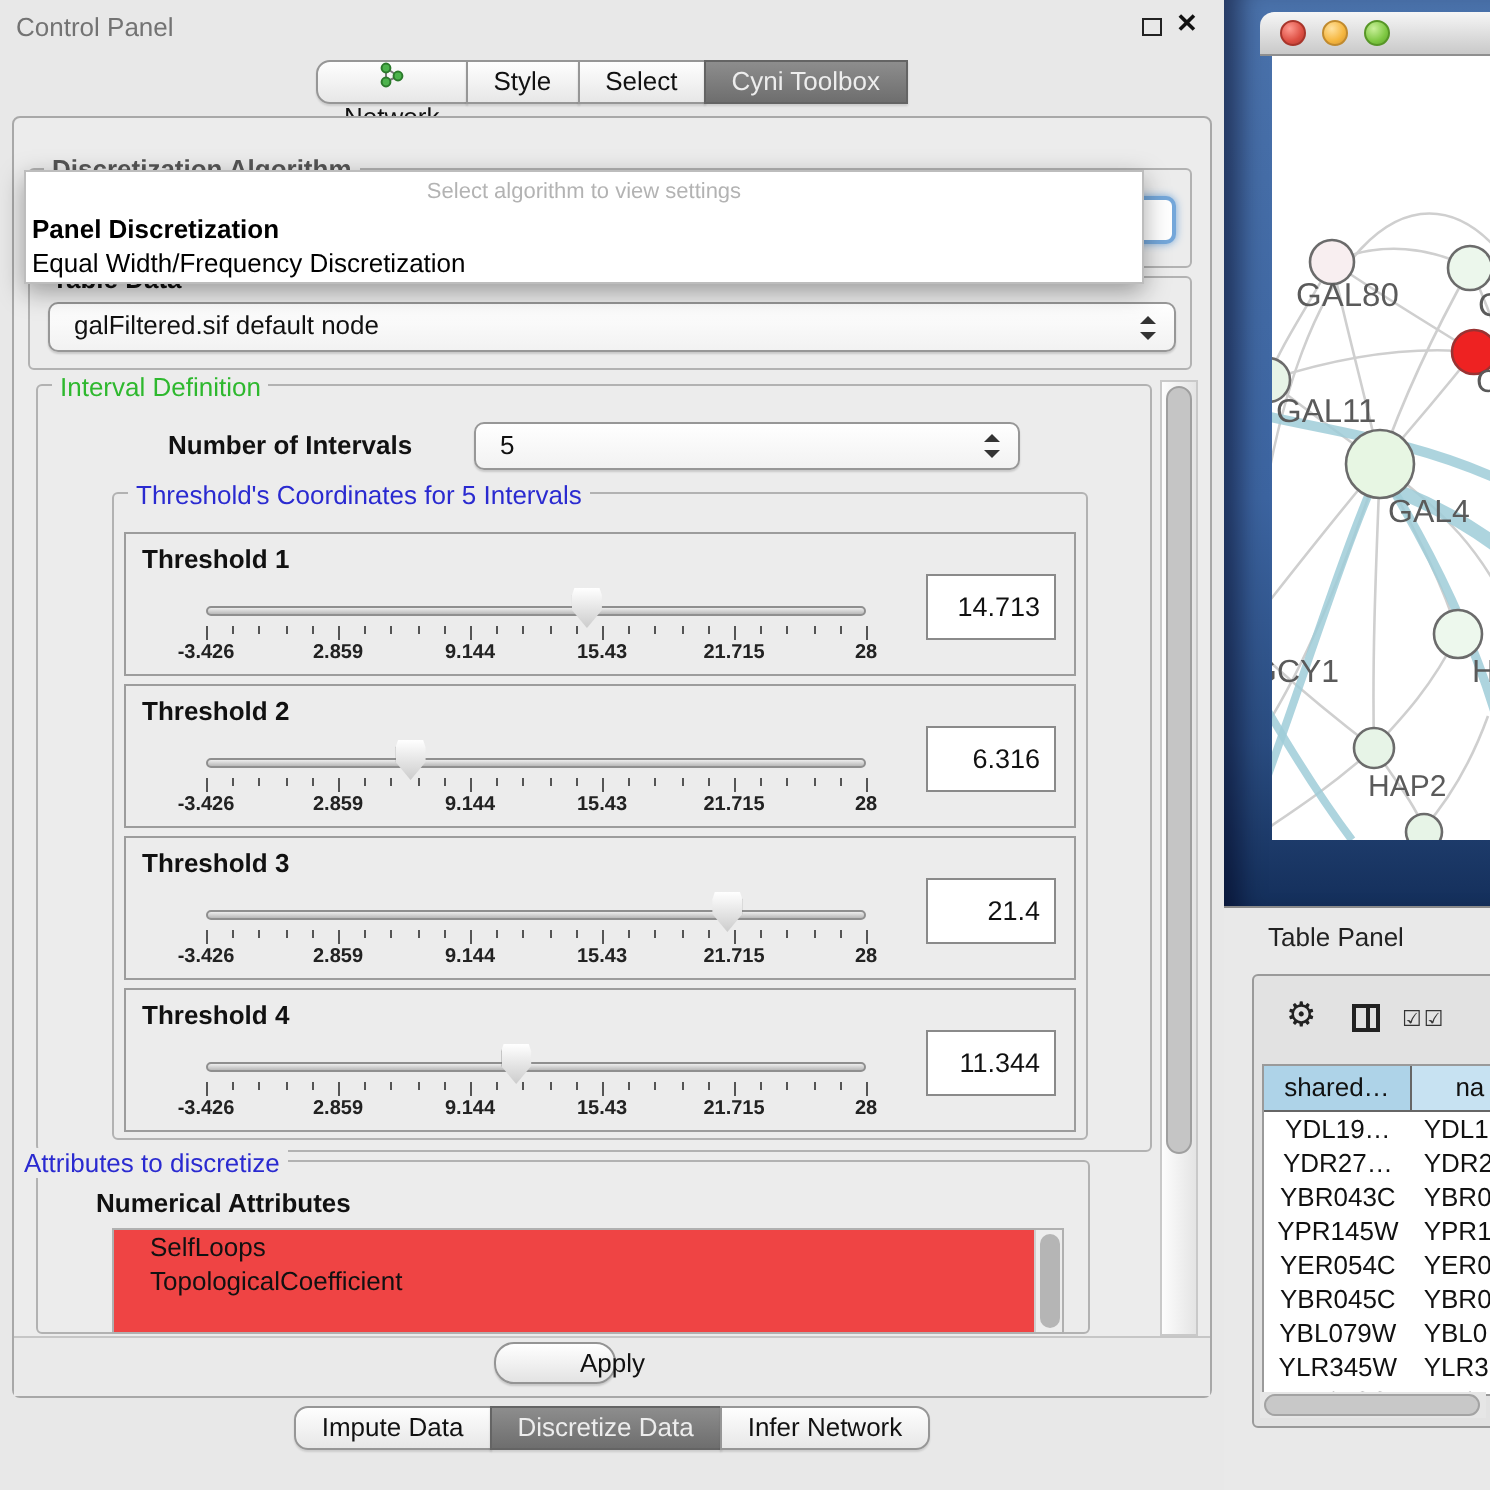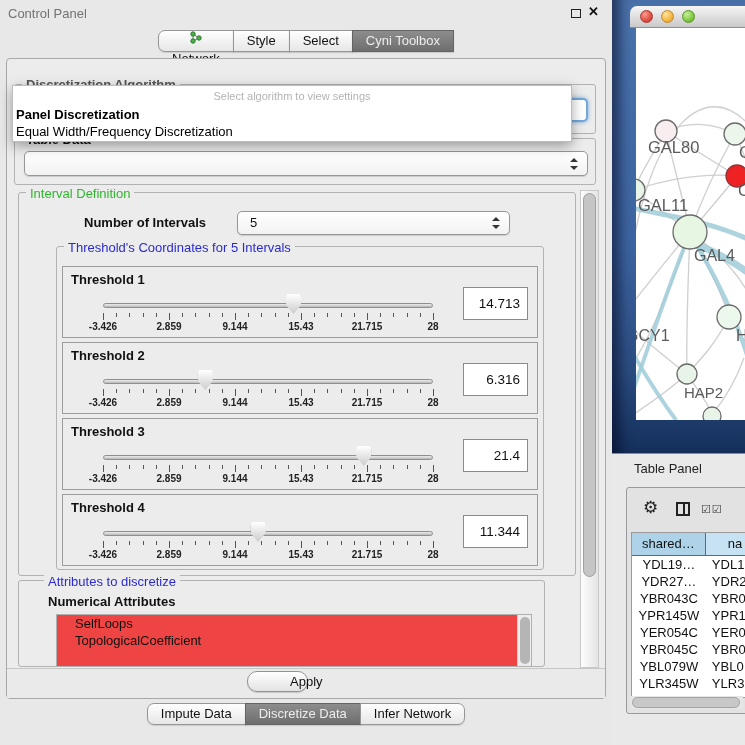--- a/index.html
+++ b/index.html
@@ -133,20 +133,21 @@
 
   <div class="abs popup">
     <div class="popup-hint">Select algorithm to view settings</div>
     <div class="popup-opt sel">Panel Discretization</div>
     <div class="popup-opt">Equal Width/Frequency Discretization</div>
   </div>
 
   <div class="abs groupbox" style="left:14px;top:138px;width:582px;height:47px;"></div>
   <div class="abs grouptitle" style="left:22px;top:132px;font-weight:bold;">Table Data</div>
   <div class="abs combo" style="left:24px;top:151px;width:564px;height:25px;">
+    <span>galFiltered.sif default node</span>
     <span class="stepper"></span>
   </div>
 
   <div class="abs groupbox" style="left:18px;top:192px;width:558px;height:384px;"></div>
   <div class="abs grouptitle" style="left:26px;top:186px;color:#2eb82e;">Interval Definition</div>
 
   <div class="abs" style="left:84px;top:215px;font-weight:bold;">Number of Intervals</div>
   <div class="abs combo" style="left:237px;top:211px;width:273px;height:24px;">
     <span>5</span>
     <span class="stepper"></span>
@@ -303,21 +304,21 @@
         <div class="tick-label" style="left: 172px;">9.144</div>
         <div class="tick-label" style="left: 238px;">15.43</div>
         <div class="tick-label" style="left: 304px;">21.715</div>
         <div class="tick-label" style="left: 370px;">28</div>
         <div class="thr-thumb" style="left: 187.598px;"></div>
         <div class="thr-value">11.344</div>
       </div>
     </div>
 
   <div class="abs groupbox" style="left:18px;top:580px;width:527px;height:87px;"></div>
-  <div class="abs grouptitle" style="left:44px;top:574px;color:#2a2ad0;">Attributes to discretize</div>
+  <div class="abs grouptitle" style="left:8px;top:574px;color:#2a2ad0;">Attributes to discretize</div>
   <div class="abs" style="left:48px;top:594px;font-weight:bold;">Numerical Attributes</div>
   <div class="abs list" id="attr-list">
 
   <div class="list-item">SelfLoops</div>
       <div class="list-item">TopologicalCoefficient</div>
       <div class="list-scroll">
         <div class="list-thumb"></div>
       </div>
     </div>
 

